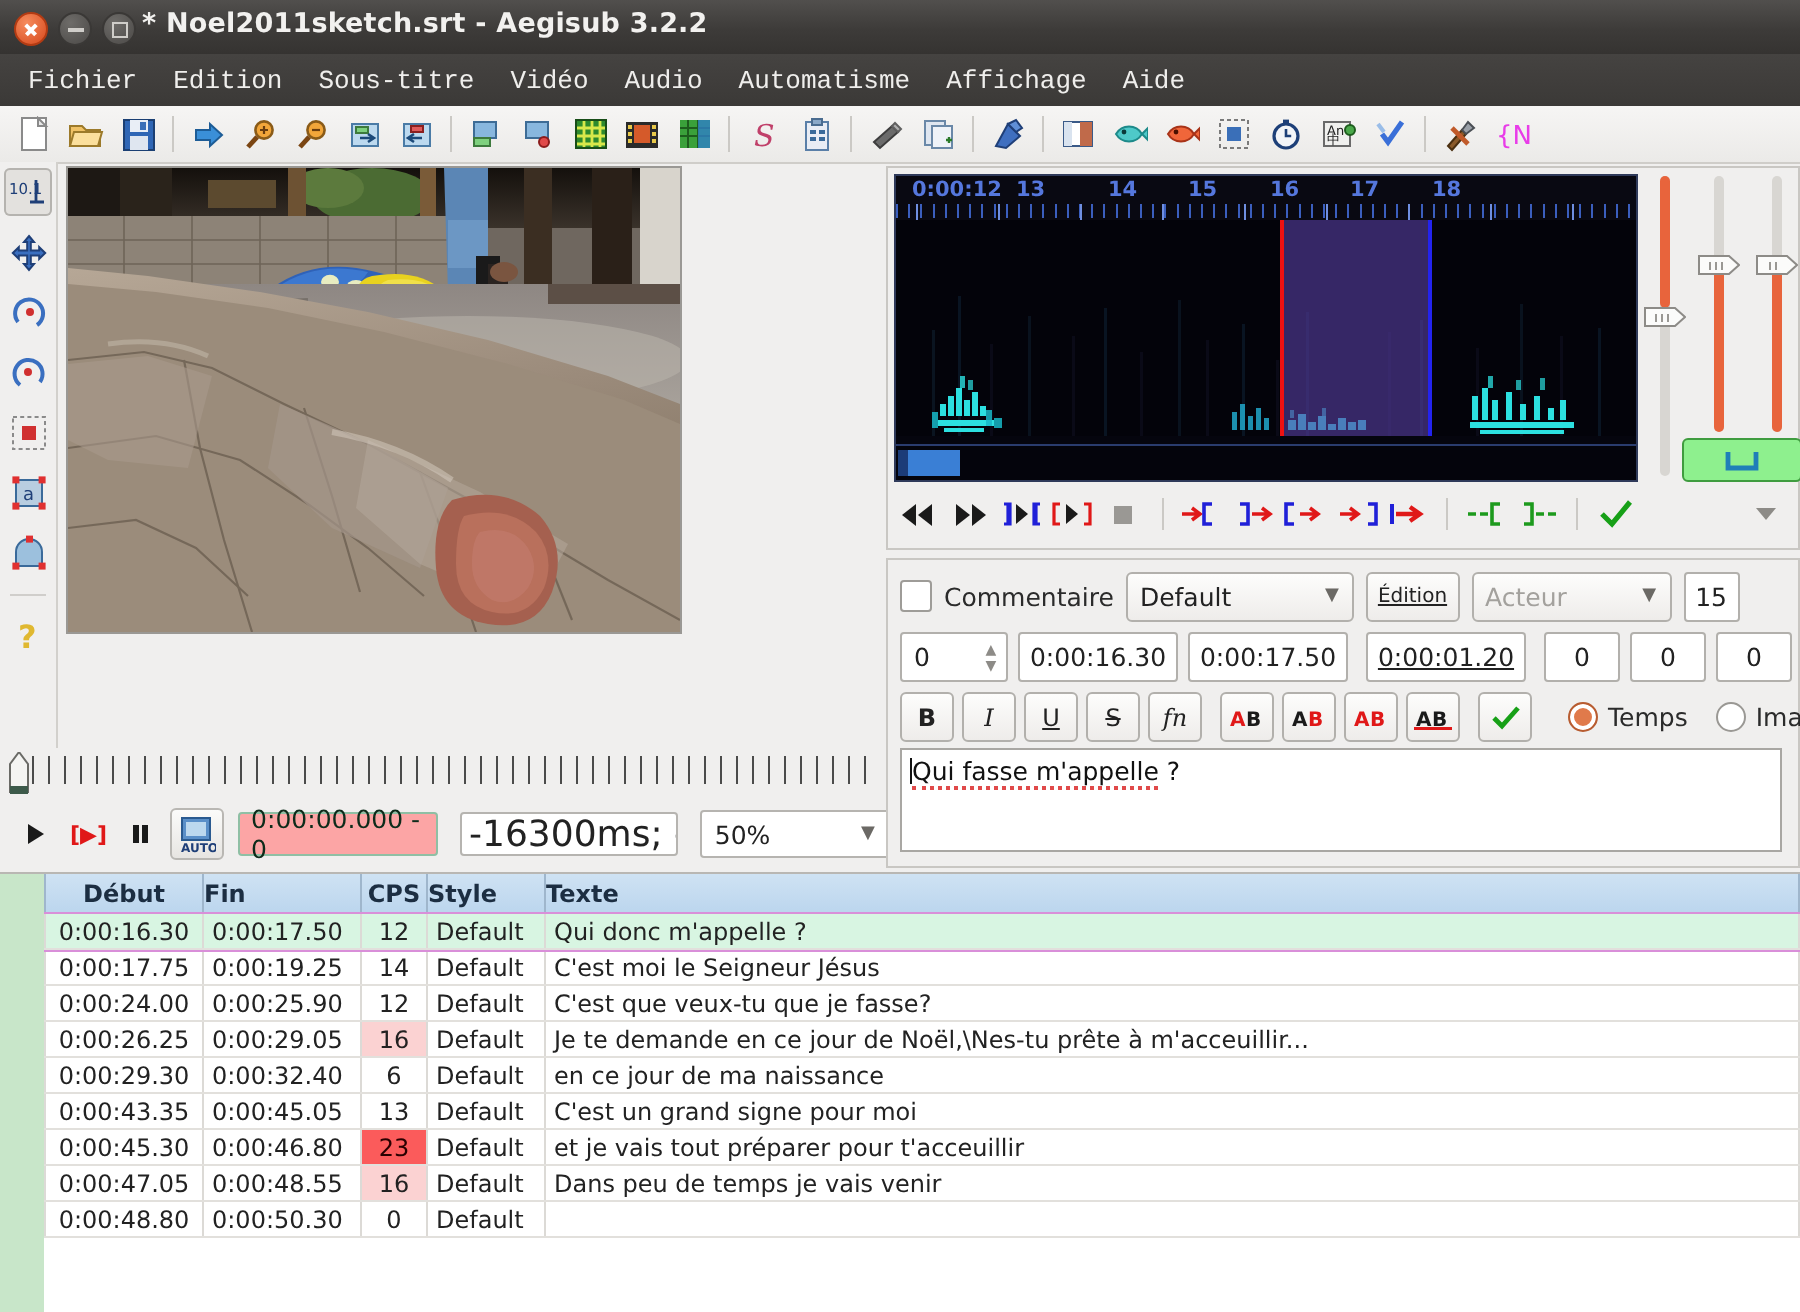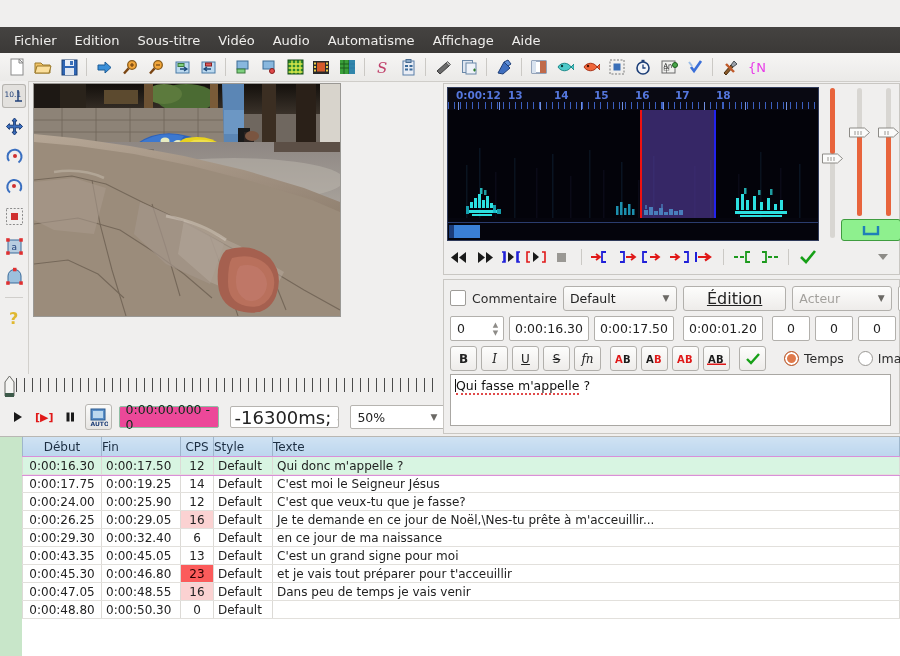--- a/index.html
+++ b/index.html
@@ -30,21 +30,21 @@
     position:absolute;left:71px;top:4px;color:#f2f1ef;font-size:13.5px;font-weight:bold;
     letter-spacing:.1px;
   }
 
   
   .menubar{
     position:absolute;left:0;top:27px;width:900px;height:26px;
     background:linear-gradient(180deg,#454341 0%,#3b3937 100%);
     border-bottom:1px solid #2c2b29;display:flex;align-items:center;padding-left:5px;
   }
-  .menu-item{color:#efeeec;font-size:13px;padding:3px 9px;cursor:default;white-space:nowrap;}
+  .menu-item{color:#efeeec;font-size:13px;padding:3px 9px;cursor:default;white-space:nowrap;font-family:Liberation Mono, monospace;}
 
   
   .toolbar{
     position:absolute;left:0;top:53px;width:900px;height:28px;
     background:linear-gradient(180deg,#f6f5f4 0%,#ebeae8 100%);
     border-bottom:1px solid #cfcdc9;display:flex;align-items:center;padding-left:4px;
   }
   .tb{width:26px;height:24px;display:flex;align-items:center;justify-content:center;
       border-radius:3px;cursor:default;}
   .tbsep{width:1px;height:18px;background:#cbc9c5;margin:0 4px;}
@@ -74,21 +74,21 @@
     background-image:repeating-linear-gradient(to right,#4b4b4b 0,#4b4b4b 1px,transparent 1px,transparent 8px);
   }
   .vhandle{position:absolute;left:4px;top:0px;width:11px;height:24px;}
 
   
   .vctrl{position:absolute;left:0;top:402px;width:440px;height:30px;display:flex;align-items:center;
     background:#f0efee;padding-left:6px;gap:3px;}
   .vbtn{width:26px;height:22px;display:flex;align-items:center;justify-content:center;border-radius:3px;font-size:12px;}
   .vbtn.boxed{border:1px solid #b9b7b3;background:linear-gradient(180deg,#fbfbfa,#e7e5e2);width:28px;height:24px;}
   .timefield{
-    height:20px;border:1px solid #8fbfa4;background:#ec4899;color:#0d2b1a;
+    height:20px;border:1px solid #8fbfa4;background:#fca5a5;color:#0d2b1a;
     font-size:12.5px;display:flex;align-items:center;padding:0 6px;border-radius:2px;margin-left:4px;
   }
   .msfield{
     height:20px;width:112px;border:1px solid #b6b4b0;background:#fff;color:#222;
     font-size:18px;display:flex;align-items:center;padding:0 4px;border-radius:2px;margin-left:8px;overflow:hidden;white-space:nowrap;
   }
   .zoomsel{
     height:22px;width:96px;margin-left:8px;border:1px solid #b6b4b0;background:#fff;border-radius:2px;
     display:flex;align-items:center;justify-content:space-between;font-size:12.5px;padding:0 2px 0 6px;
   }
@@ -132,21 +132,21 @@
   
   .editbox{position:absolute;left:443px;top:279px;width:455px;height:153px;background:#f0efee;
      border:1px solid #c9c7c3;}
   .row1{position:absolute;left:6px;top:6px;height:24px;display:flex;align-items:center;gap:6px;}
   .chk{width:14px;height:14px;border:1px solid #9e9c98;background:#fff;border-radius:2px;}
   .lbl{font-size:12.5px;color:#2b2b2b;}
   .combo{height:23px;border:1px solid #b2b0ac;background:linear-gradient(180deg,#fdfdfc,#eeecea);border-radius:3px;
      display:flex;align-items:center;justify-content:space-between;font-size:12.5px;padding:0 2px 0 6px;}
   .combo .arrow{width:16px;text-align:center;color:#6b6965;font-size:9px;}
   .btn{height:23px;border:1px solid #b2b0ac;background:linear-gradient(180deg,#fdfdfc,#eeecea);border-radius:3px;
-     display:flex;align-items:center;justify-content:center;font-size:16px;padding:0 23px;text-decoration:underline;}
+     display:flex;align-items:center;justify-content:center;font-size:10px;padding:0 5px;text-decoration:underline;}
   .fld{height:23px;border:1px solid #b2b0ac;background:#fff;border-radius:2px;display:flex;align-items:center;
      justify-content:center;font-size:12.5px;}
   .row2{position:absolute;left:6px;top:36px;height:25px;display:flex;align-items:center;gap:5px;}
   .spin{height:23px;width:46px;border:1px solid #b2b0ac;background:#fff;border-radius:2px;position:relative;
      display:flex;align-items:center;padding-left:6px;font-size:12.5px;}
   .spinar{position:absolute;right:2px;top:1px;width:11px;height:21px;display:flex;flex-direction:column;
      align-items:center;justify-content:center;color:#8d8b87;font-size:7px;line-height:8px;}
   .row3{position:absolute;left:6px;top:66px;height:25px;display:flex;align-items:center;gap:4px;}
   .sbtn{width:25px;height:23px;border:1px solid #b2b0ac;background:linear-gradient(180deg,#fdfdfc,#eeecea);
      border-radius:3px;display:flex;align-items:center;justify-content:center;font-size:12px;}
@@ -157,21 +157,21 @@
   .caret{display:inline-block;width:1px;height:13px;background:#111;vertical-align:-2px;}
   .sp{border-bottom:2px dotted #e04a4a;}
 
   
   .grid{position:absolute;left:0;top:436px;width:900px;height:220px;background:#fff;
      border-top:1px solid #b9b7b3;}
   table.sg{border-collapse:collapse;width:900px;table-layout:fixed;}
   table.sg th{
     background:linear-gradient(180deg,#cfe2f3,#bcd6ee);
     border-right:1px solid #9fb6cc;border-bottom:1px solid #8fa8c0;
-    font-size:12px;font-weight:normal;color:#1c2e42;height:19px;padding:0;
+    font-size:12px;font-weight:bold;color:#1c2e42;height:19px;padding:0;
   }
   table.sg td{border-right:1px solid #dcdad6;border-bottom:1px solid #e2e0dc;height:17px;
      font-size:12px;padding:0 4px;white-space:nowrap;overflow:hidden;}
   .c-num{width:22px;text-align:center;background:#c8e6c9;font-weight:bold;color:#1b3a1d;}
   .c-start{width:78px;text-align:center;}
   .c-end{width:78px;text-align:left;}
   .c-cps{width:32px;text-align:center;}
   .c-style{width:58px;text-align:left;padding-left:5px;}
   .c-text{text-align:left;padding-left:5px;}
   tr.sel td{background:#d8f5e2;}
@@ -179,20 +179,28 @@
   tr.sel .c-num{background:#c4edcf;}
   .cps-warn{background:#fbd2d2;}
   .cps-bad{background:#fb5b5b;color:#2a0000;}
   .gridfill{position:absolute;left:0;top:0;width:22px;height:100%;background:#c8e6c9;}
 </style>
 </head>
 <body>
 
 <div id="app">
 
+  <div class="titlebar">
+    <div class="winbtns">
+      <div class="wb wb-close"></div>
+      <div class="wb wb-min"></div>
+      <div class="wb wb-max"></div>
+    </div>
+    <div class="wintitle">* Noel2011sketch.srt - Aegisub 3.2.2</div>
+  </div>
 
   <div class="menubar">
     <div class="menu-item">Fichier</div>
     <div class="menu-item">Edition</div>
     <div class="menu-item">Sous-titre</div>
     <div class="menu-item">Vidéo</div>
     <div class="menu-item">Audio</div>
     <div class="menu-item">Automatisme</div>
     <div class="menu-item">Affichage</div>
     <div class="menu-item">Aide</div>
@@ -866,21 +874,21 @@
       <div class="fld" style="width:26px;">15</div>
     </div>
 
     <div class="row2">
       <div class="spin">
         <span>0</span>
         <span class="spinar">▲<br>▼</span>
       </div>
       <div class="fld" style="width:78px;">0:00:16.30</div>
       <div class="fld" style="width:78px;">0:00:17.50</div>
-      <div class="fld" style="width:78px;margin-left:4px;">0:00:01.20</div>
+      <div class="fld" style="width:78px;margin-left:4px;text-decoration:underline;">0:00:01.20</div>
       <div class="fld" style="width:36px;margin-left:4px;">0</div>
       <div class="fld" style="width:36px;">0</div>
       <div class="fld" style="width:36px;">0</div>
     </div>
 
     <div class="row3">
       <div class="sbtn">
         <b style="font-size:12px">B</b>
       </div>
       <div class="sbtn">

